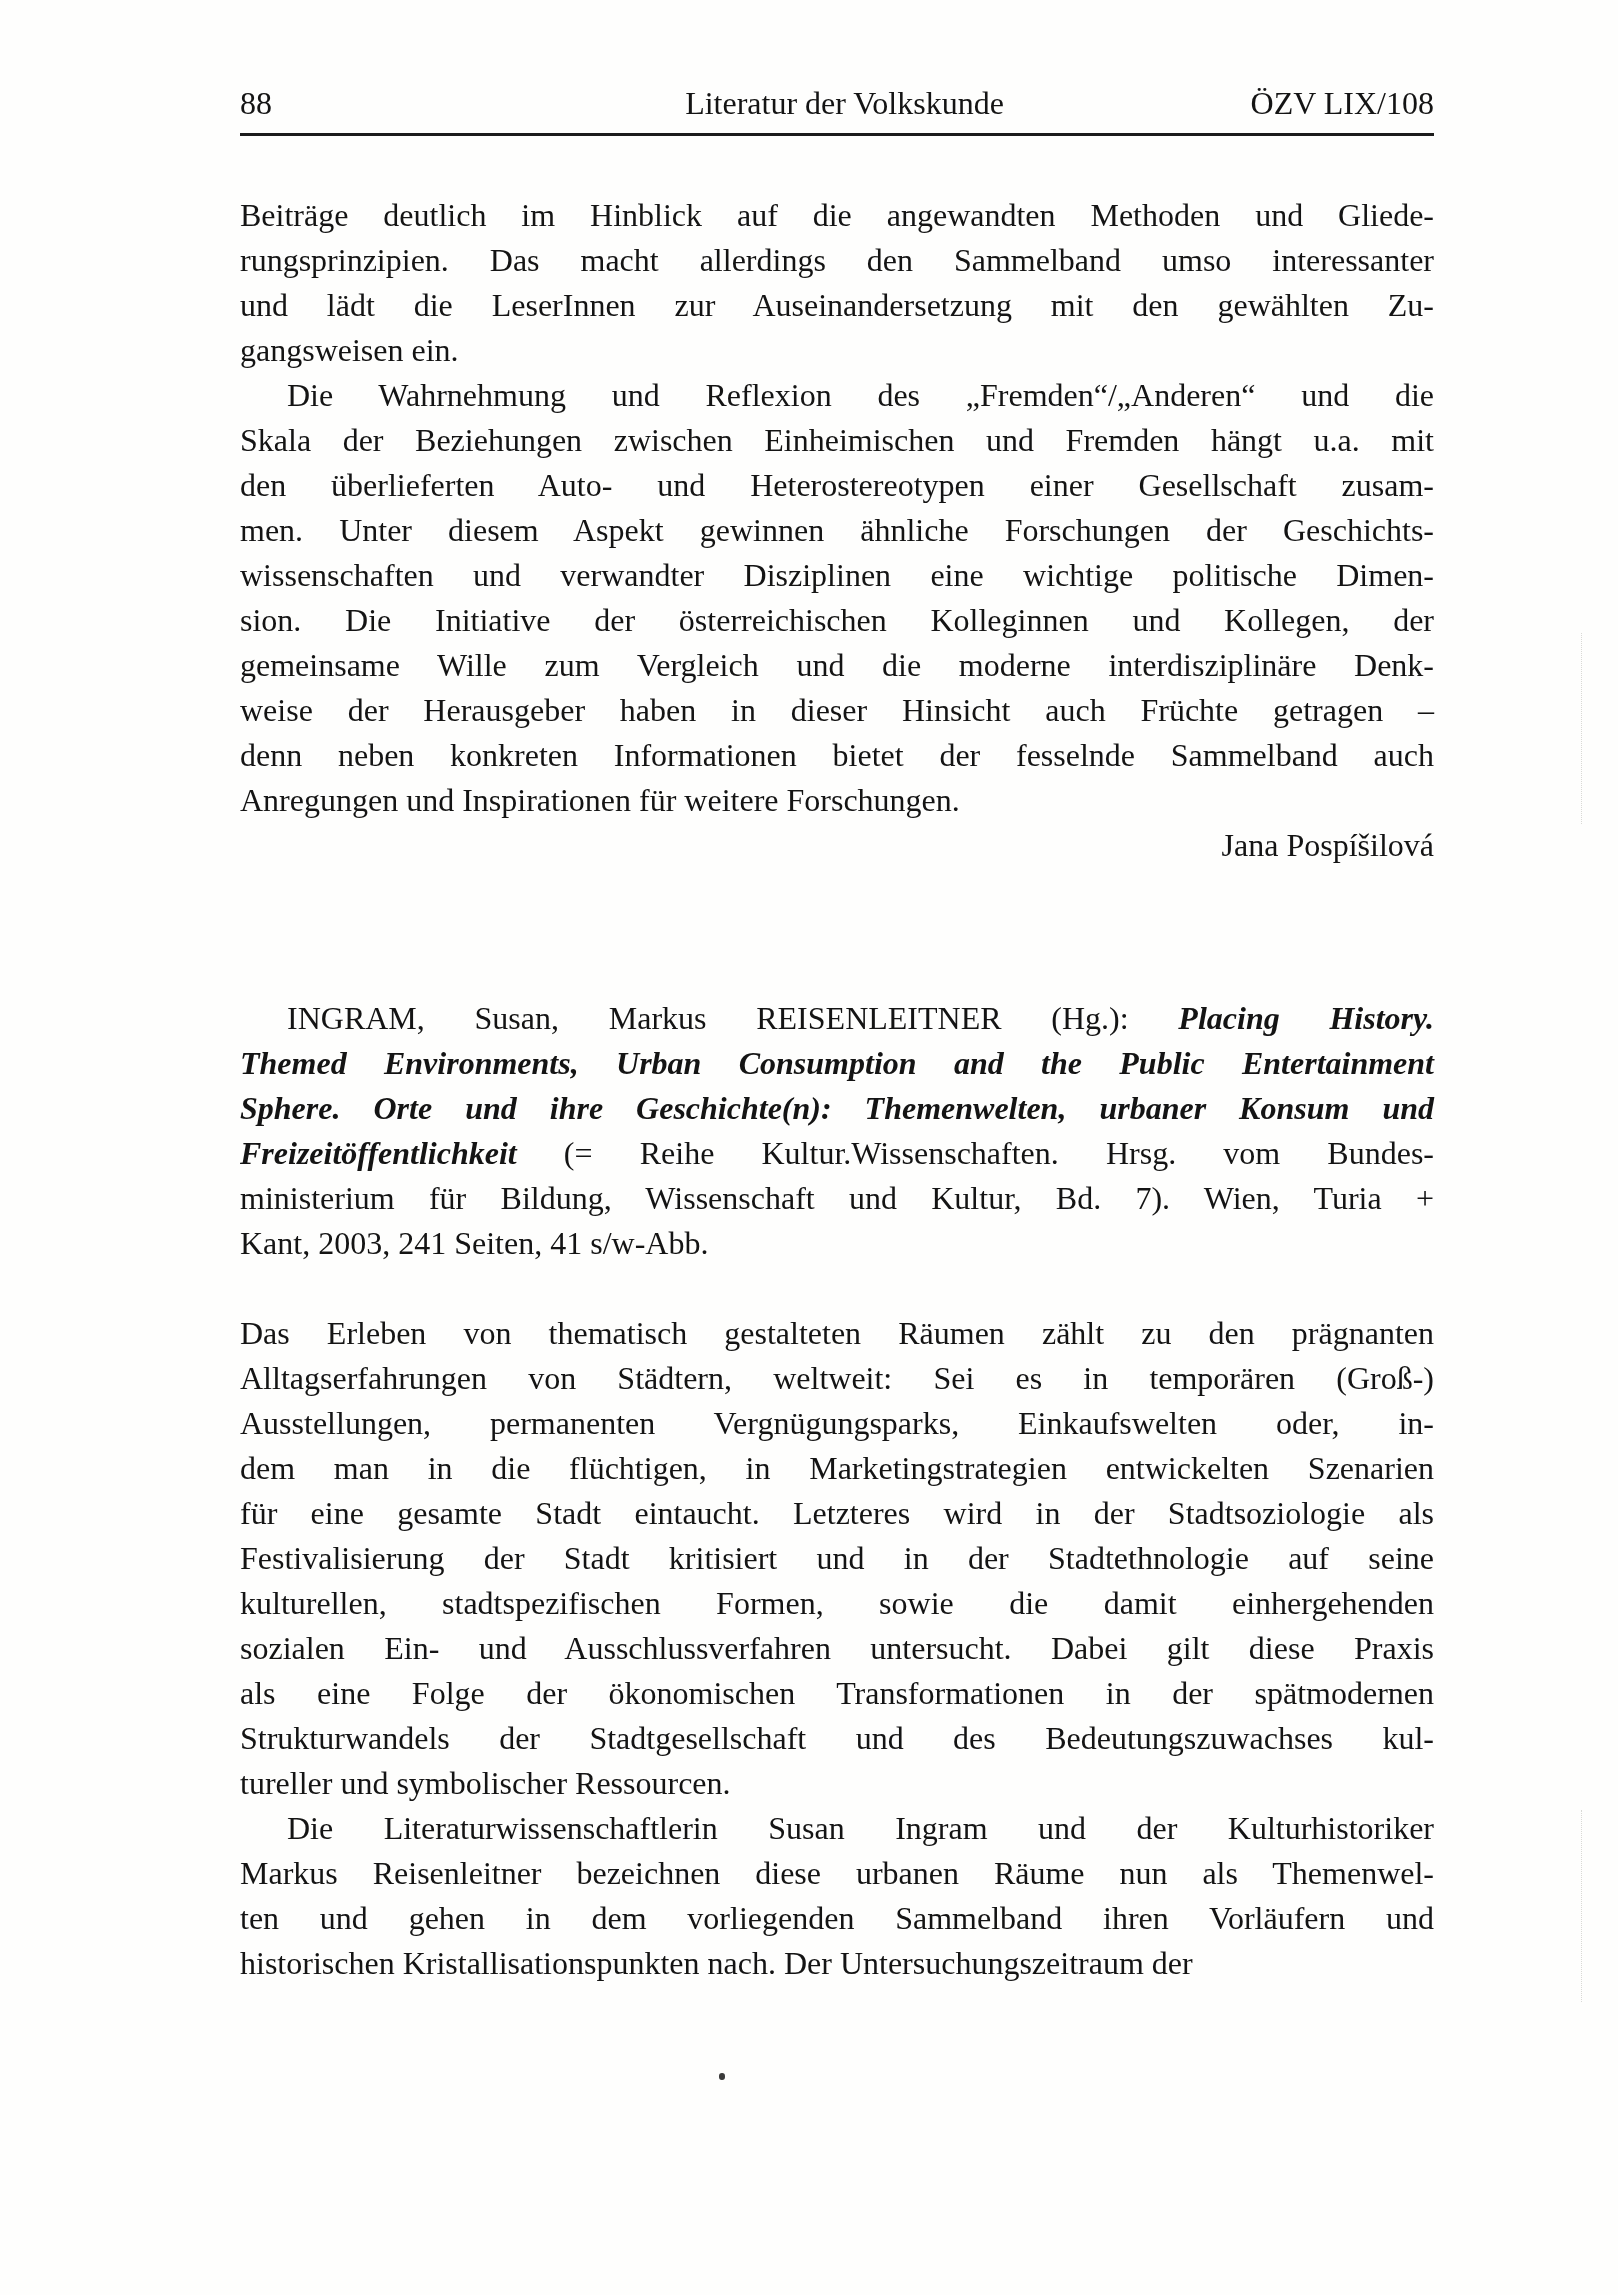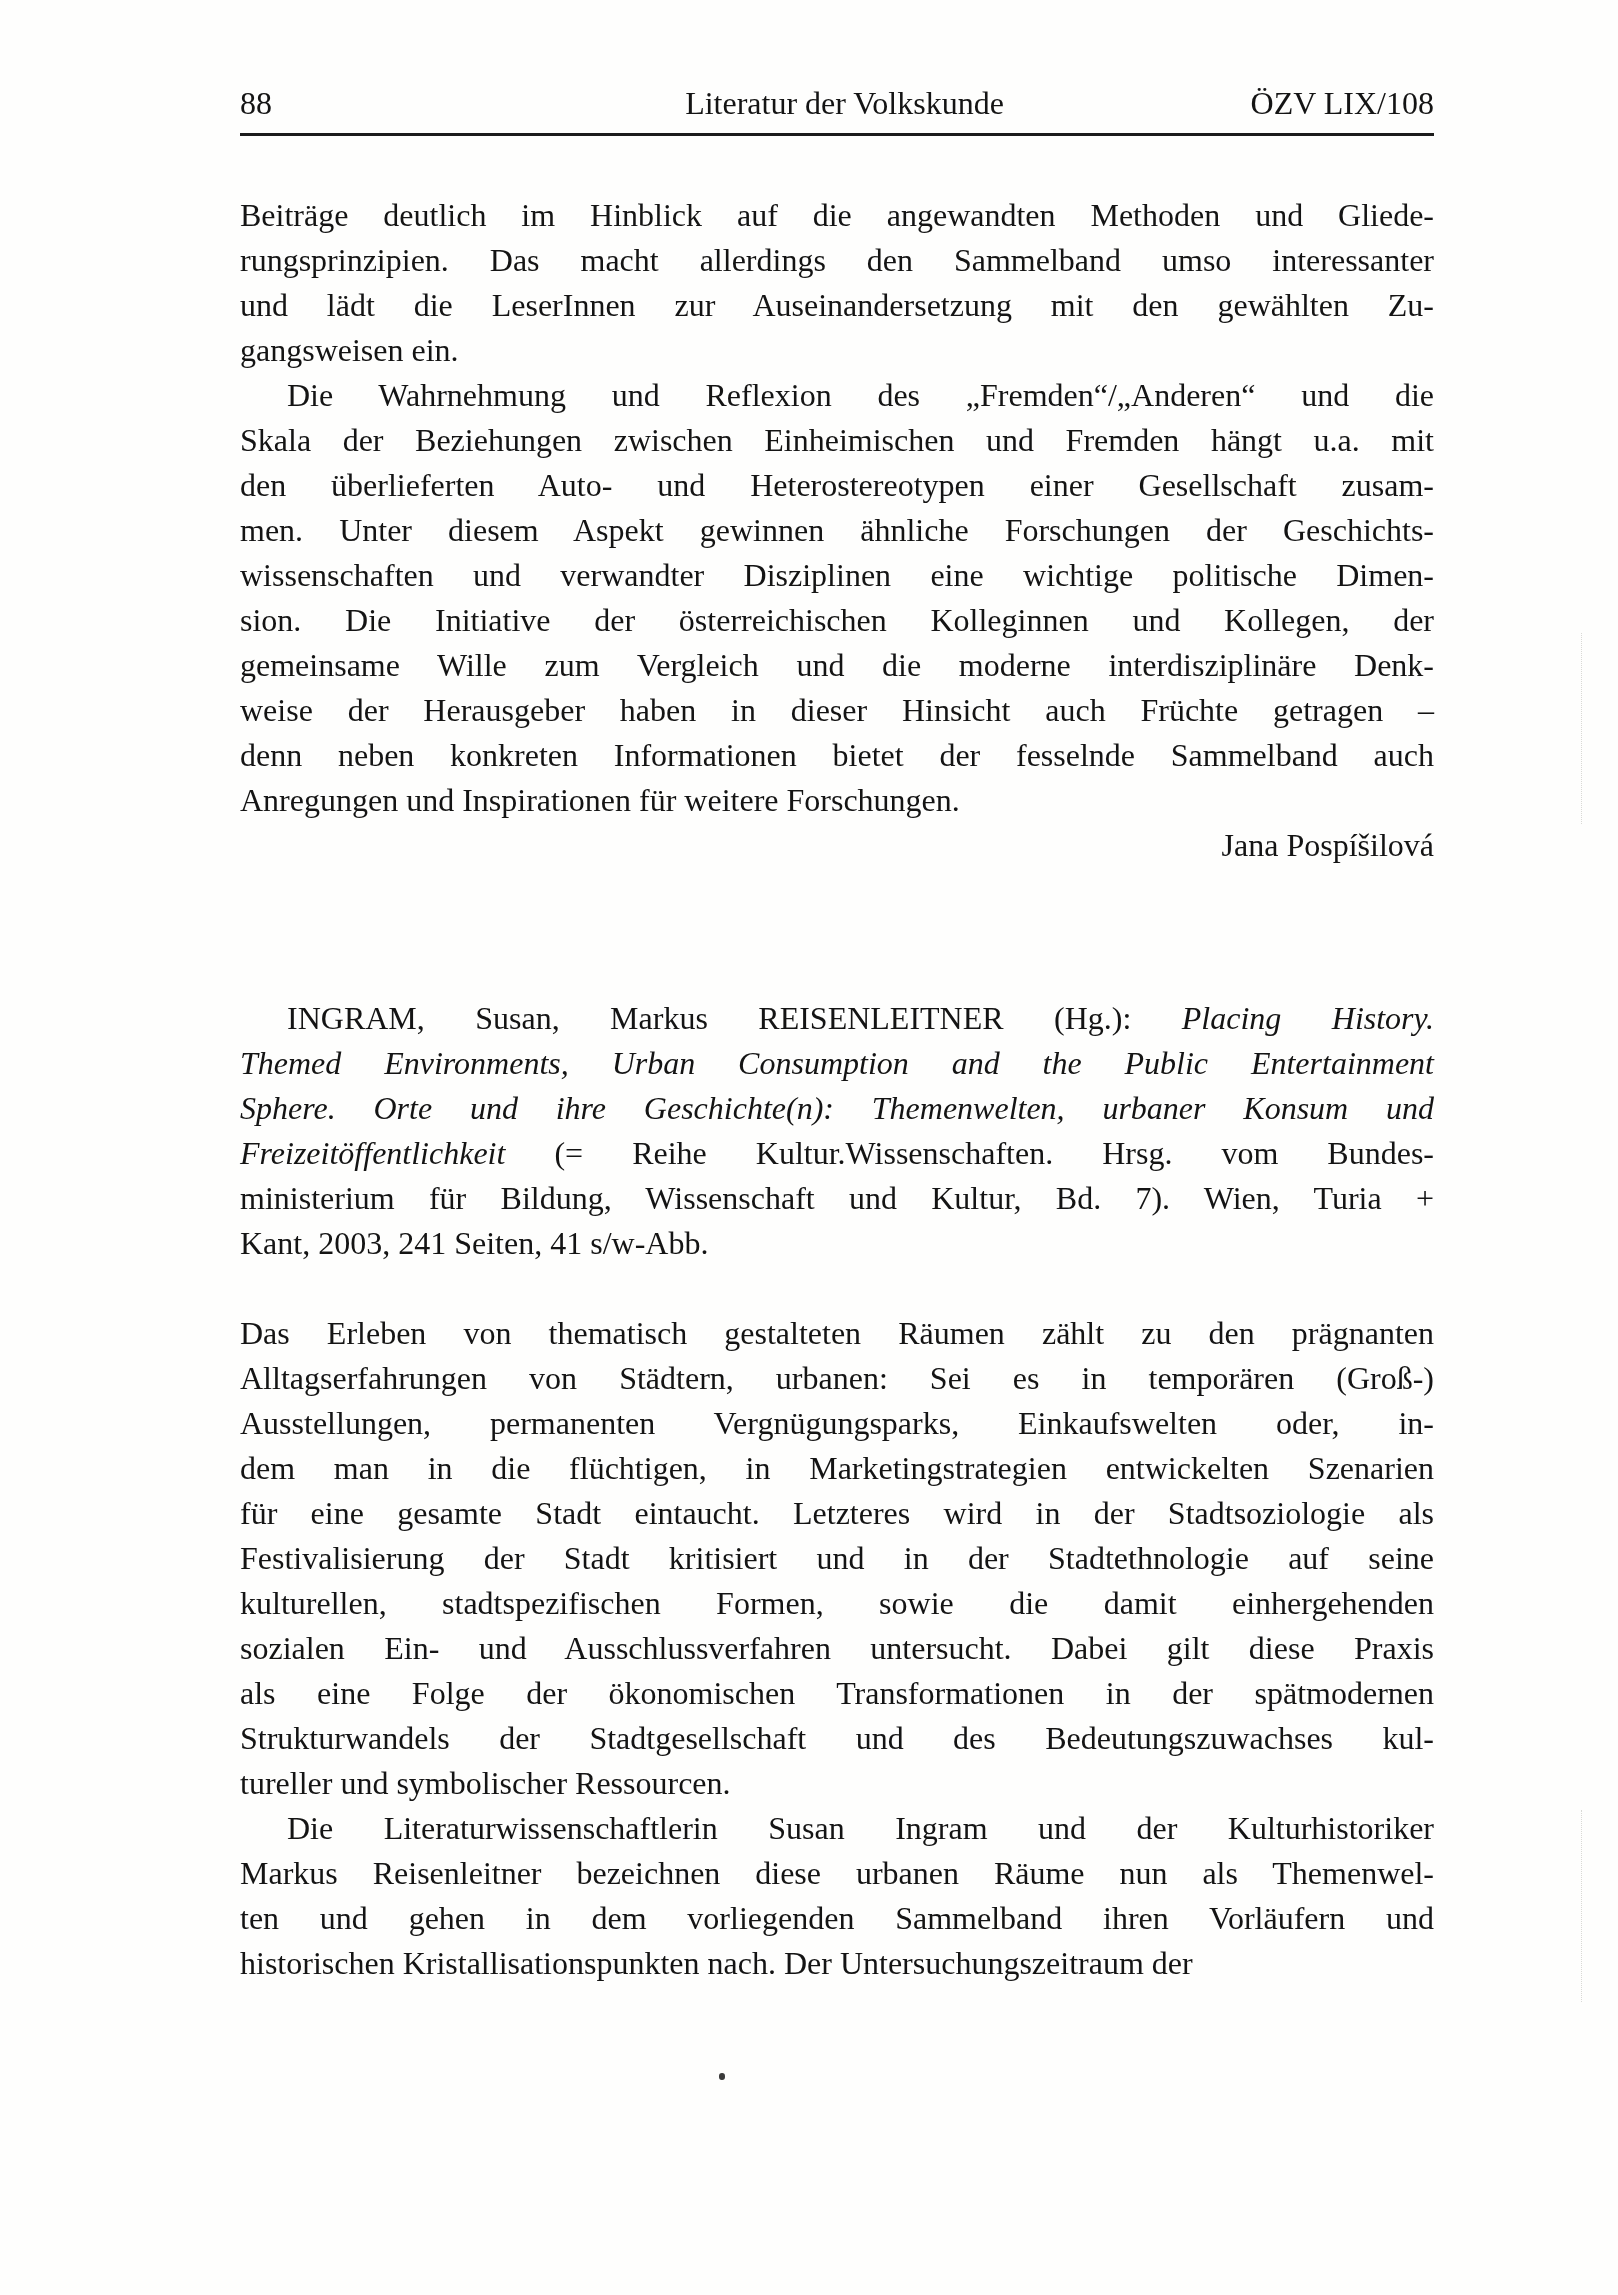--- a/index.html
+++ b/index.html
@@ -56,21 +56,21 @@
     text-align-last: justify;
     white-space: normal;
     overflow: visible;
   }
   .line.final {
     text-align-last: left;
   }
   .line.indent {
     text-indent: 47px;
   }
-  .it { font-style: italic; }
+  .it { font-style: italic; font-weight: bold; }
   .signature {
     line-height: 45px;
     text-align: right;
   }
   .review-gap { height: 128px; }
   .small-gap { height: 45px; }
   
   .artifact-dot {
     position: absolute;
     left: 719px;
@@ -136,21 +136,21 @@
           <div class="line"><span>ministerium für Bildung, Wissenschaft und Kultur, Bd. 7). Wien, Turia +</span></div>
           <div class="line final"><span>Kant, 2003, 241 Seiten, 41 s/w-Abb.</span></div>
         </div>
       </div>
 
     <div class="small-gap"></div>
 
     <div>
         <div class="para">
           <div class="line">Das Erleben von thematisch gestalteten Räumen zählt zu den prägnanten</div>
-          <div class="line">Alltagserfahrungen von Städtern, urbanen: Sei es in temporären (Groß-)</div>
+          <div class="line">Alltagserfahrungen von Städtern, weltweit: Sei es in temporären (Groß-)</div>
           <div class="line">Ausstellungen, permanenten Vergnügungsparks, Einkaufswelten oder, in-</div>
           <div class="line">dem man in die flüchtigen, in Marketingstrategien entwickelten Szenarien</div>
           <div class="line">für eine gesamte Stadt eintaucht. Letzteres wird in der Stadtsoziologie als</div>
           <div class="line">Festivalisierung der Stadt kritisiert und in der Stadtethnologie auf seine</div>
           <div class="line">kulturellen, stadtspezifischen Formen, sowie die damit einhergehenden</div>
           <div class="line">sozialen Ein- und Ausschlussverfahren untersucht. Dabei gilt diese Praxis</div>
           <div class="line">als eine Folge der ökonomischen Transformationen in der spätmodernen</div>
           <div class="line">Strukturwandels der Stadtgesellschaft und des Bedeutungszuwachses kul-</div>
           <div class="line final">tureller und symbolischer Ressourcen.</div>
         </div>

